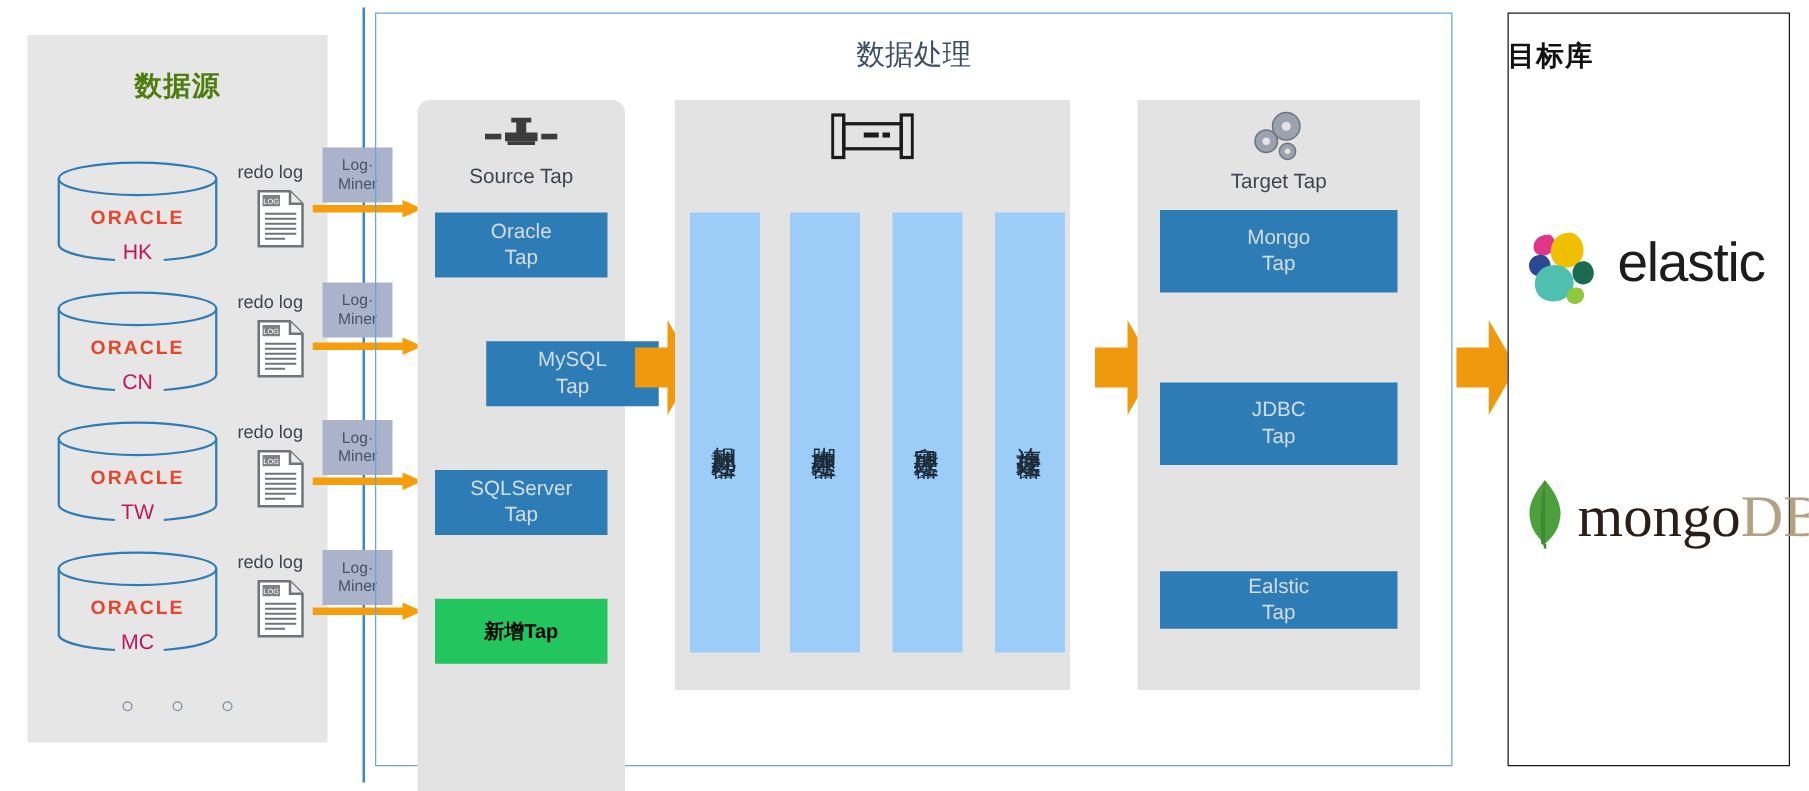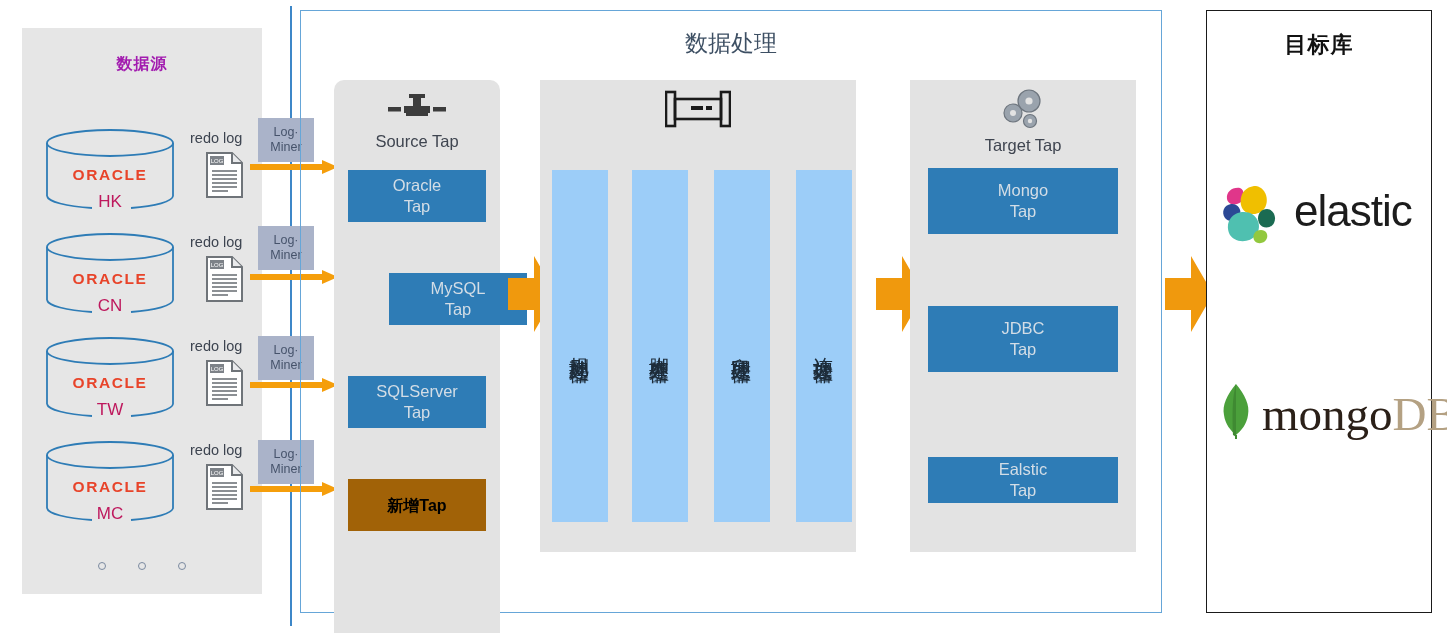--- a/index.html
+++ b/index.html
@@ -12,21 +12,21 @@
   #stage { position: relative; width: 1447px; height: 633px; background:#fff; }
 
   
   .ds-panel {
     position: absolute; left: 22px; top: 28px;
     width: 240px; height: 566px;
     background: #e6e6e6;
   }
   .ds-title {
     position: absolute; left: 0; top: 26px; width: 240px;
-    text-align: center; font-size: 16px; font-weight: bold; color: #a21caf;
+    text-align: center; font-size: 22px; font-weight: bold; color: #4d7c0f;
     letter-spacing: 1px;
   }
   .db-row { position: absolute; left: 0; width: 240px; height: 100px; }
   .cyl { position: absolute; left: 14px; top: 0; width: 148px; height: 88px; }
   .cyl svg { display:block; }
   .oracle-word {
     position: absolute; left: 14px; top: 38px; width: 148px;
     text-align: center; font-size: 15.5px; font-weight: bold;
     color: #e8442a; letter-spacing: 1.6px;
     font-family: "Liberation Sans", "DejaVu Sans", sans-serif;
@@ -78,21 +78,21 @@
     position: absolute; width: 100%; text-align: center;
     font-size: 16.5px; color: #3f4550;
   }
 
   .tap-box {
     position: absolute; background: #2e7cb6;
     color: #d3dde6; font-size: 16.5px; line-height: 21px;
     display: flex; flex-direction: column; align-items: center; justify-content: center;
     text-align: center;
   }
-  .tap-box.orange { background: #a16207; color: #000; font-weight: bold; font-size: 16px; }
+  .tap-box.orange { background: #22c55e; color: #000; font-weight: bold; font-size: 16px; }
 
   .pbar {
     position: absolute; background: #9ccdf8; top: 170px; height: 352px;
     display: flex; align-items: center; justify-content: center;
   }
   .pbar .vtxt {
     writing-mode: vertical-rl; text-orientation: upright;
     font-size: 20px; color: #1d2c3a; letter-spacing: 2px;
     font-family: "DejaVu Sans", "Liberation Sans", sans-serif;
   }
@@ -100,21 +100,21 @@
   .big-arrow { position: absolute; width: 48px; height: 76px; }
 
   
   .tgt-panel {
     position: absolute; left: 1206px; top: 10px;
     width: 226px; height: 603px;
     border: 1.4px solid #1a1a1a; background: #fff;
   }
   .tgt-title {
     position: absolute; left: 1206px; top: 30px; width: 226px;
-    text-align: center; font-size: 22px; font-weight: bold; color: #111;
+    text-align: left; font-size: 22px; font-weight: bold; color: #111;
     letter-spacing: 1px;
   }
   .logo-elastic { position: absolute; left: 1218px; top: 180px; width: 208px; height: 80px; }
   .logo-elastic .etext {
     position: absolute; left: 76px; top: 6px;
     font-size: 44px; color: #1c1c1c; letter-spacing: -1px;
     font-family: "Liberation Sans", "DejaVu Sans", sans-serif;
   }
   .logo-mongo { position: absolute; left: 1218px; top: 383px; width: 208px; height: 60px; }
   .logo-mongo .mtext {

